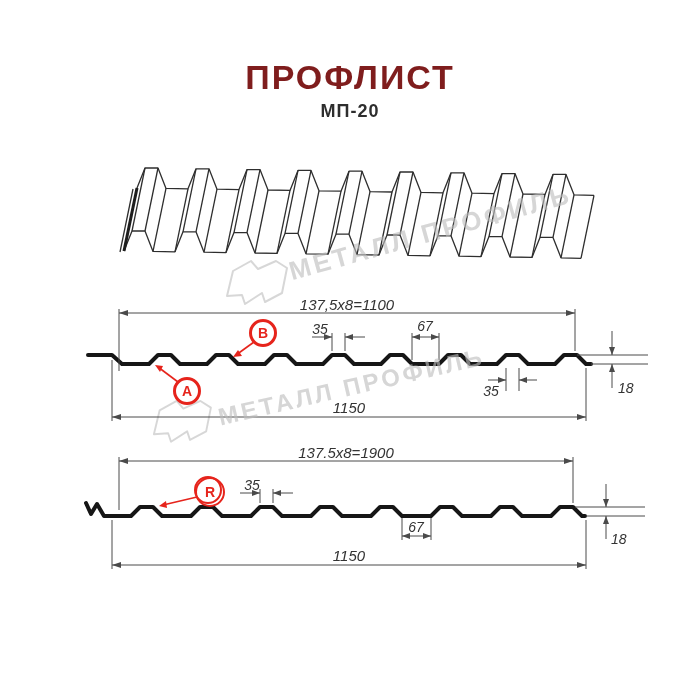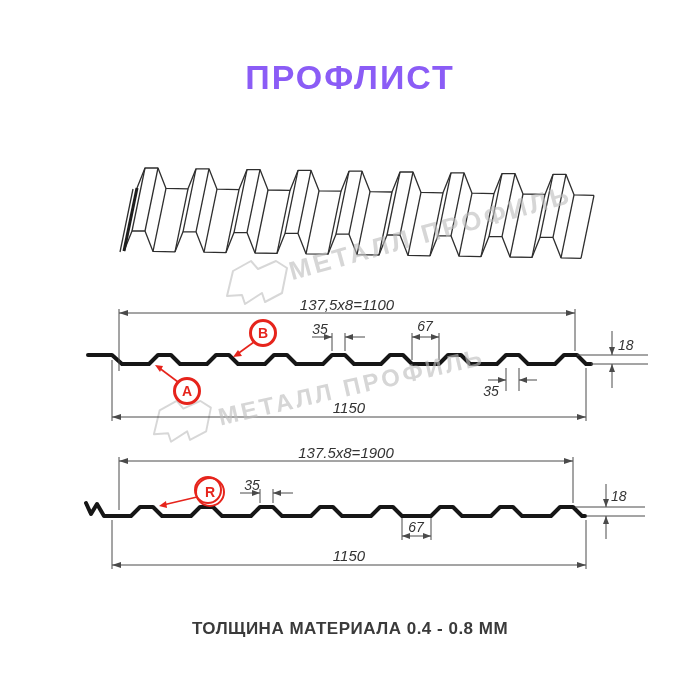--- a/index.html
+++ b/index.html
@@ -6,52 +6,53 @@
     --profile_line:#161616;
     --dimension_line:#4a4a4a;
     --text:#333333;
     --accent_red:#e6241c;
     --watermark:#bdbdbd;
   }
   html,body{margin:0;padding:0;background:#fff;}
   .canvas{position:relative;width:700px;height:700px;background:#fff;overflow:hidden;
           font-family:"Liberation Sans",sans-serif;}
   .title{position:absolute;left:0;right:0;top:58px;text-align:center;
-         font-size:34px;font-weight:800;letter-spacing:2px;color:#8b5cf6;}
+         font-size:34px;font-weight:800;letter-spacing:2px;color:#7f1d1d;}
   .subtitle{position:absolute;left:0;right:0;top:101px;text-align:center;
          font-size:18px;font-weight:600;letter-spacing:1px;color:#2e2e2e;}
   .footer{position:absolute;left:0;right:0;top:619px;text-align:center;
          font-size:17px;font-weight:600;letter-spacing:.5px;color:#3a3a3a;}
   svg{position:absolute;left:0;top:0;}
   .pline{fill:none;stroke:var(--profile_line);stroke-width:4;stroke-linejoin:round;stroke-linecap:round;}
   .thin{stroke:var(--dimension_line);stroke-width:1;fill:none;}
   .arr{fill:var(--dimension_line);stroke:none;}
   .sheet{stroke:#2e2e2e;stroke-width:1.3;fill:none;stroke-linejoin:round;}
   .sheetthick{stroke:#1d1d1d;stroke-width:3;fill:none;}
   .wmpath{stroke:var(--watermark);opacity:.6;stroke-width:2;fill:none;stroke-linejoin:round;}
   .redline{stroke:var(--accent_red);stroke-width:1.6;fill:none;}
   .redarr{fill:var(--accent_red);stroke:none;}
   .redc{stroke:var(--accent_red);stroke-width:2;fill:none;}
   .dimtext{position:absolute;color:var(--text);font-size:14px;line-height:1;
            transform:translateX(-50%);white-space:nowrap;z-index:6;font-style:italic;}
   .dimtext.big{font-size:15px;}
-  .dimtext.noc{transform:none;}
+  .dimtext.noc{transform:none;margin-top:43px;}
   .wm{position:absolute;color:var(--watermark);opacity:.62;font-weight:bold;
       letter-spacing:3px;white-space:nowrap;transform-origin:0 0;z-index:4;line-height:1;}
   .lbl{position:absolute;width:24px;height:24px;border:2px solid var(--accent_red);
        border-radius:50%;color:var(--accent_red);font-size:14px;font-weight:600;
        display:flex;align-items:center;justify-content:center;z-index:8;background:transparent;}
   .overlay{z-index:7;}
 </style>
 </head>
 <body>
 
 <div class="canvas">
 
   <div class="title">ПРОФЛИСТ</div>
+  <div class="subtitle">МП-20</div>
 
   <svg width="700" height="700" viewBox="0 0 700 700">
 
     <g id="sheet3d">
         <line class="sheet" x1="124" y1="251" x2="137" y2="188"></line>
         <line class="sheet" x1="132" y1="231" x2="145" y2="168"></line>
         <line class="sheet" x1="145" y1="231" x2="158" y2="168"></line>
         <line class="sheet" x1="153" y1="251.4" x2="166" y2="188.4"></line>
         <line class="sheet" x1="175" y1="251.8" x2="188" y2="188.8"></line>
         <line class="sheet" x1="183" y1="231.8" x2="196" y2="168.8"></line>
@@ -204,14 +205,13 @@
   <div class="dimtext big" style="left:346px;top:445px;">137.5x8=1900</div>
   <div class="dimtext" style="left:252px;top:478px;">35</div>
   <div class="dimtext" style="left:416px;top:520px;">67</div>
   <div class="dimtext noc" style="left:611px;top:489px;">18</div>
   <div class="dimtext big" style="left:349px;top:548px;">1150</div>
 
   <div class="lbl" style="left:173px;top:377px;">A</div>
   <div class="lbl" style="left:249px;top:319px;">B</div>
   <div class="lbl" style="left:195px;top:477px;width:26px;height:26px;">R</div>
 
-  <div class="footer">ТОЛЩИНА МАТЕРИАЛА 0.4 - 0.8 ММ</div>
 </div>
 
 </body></html>

